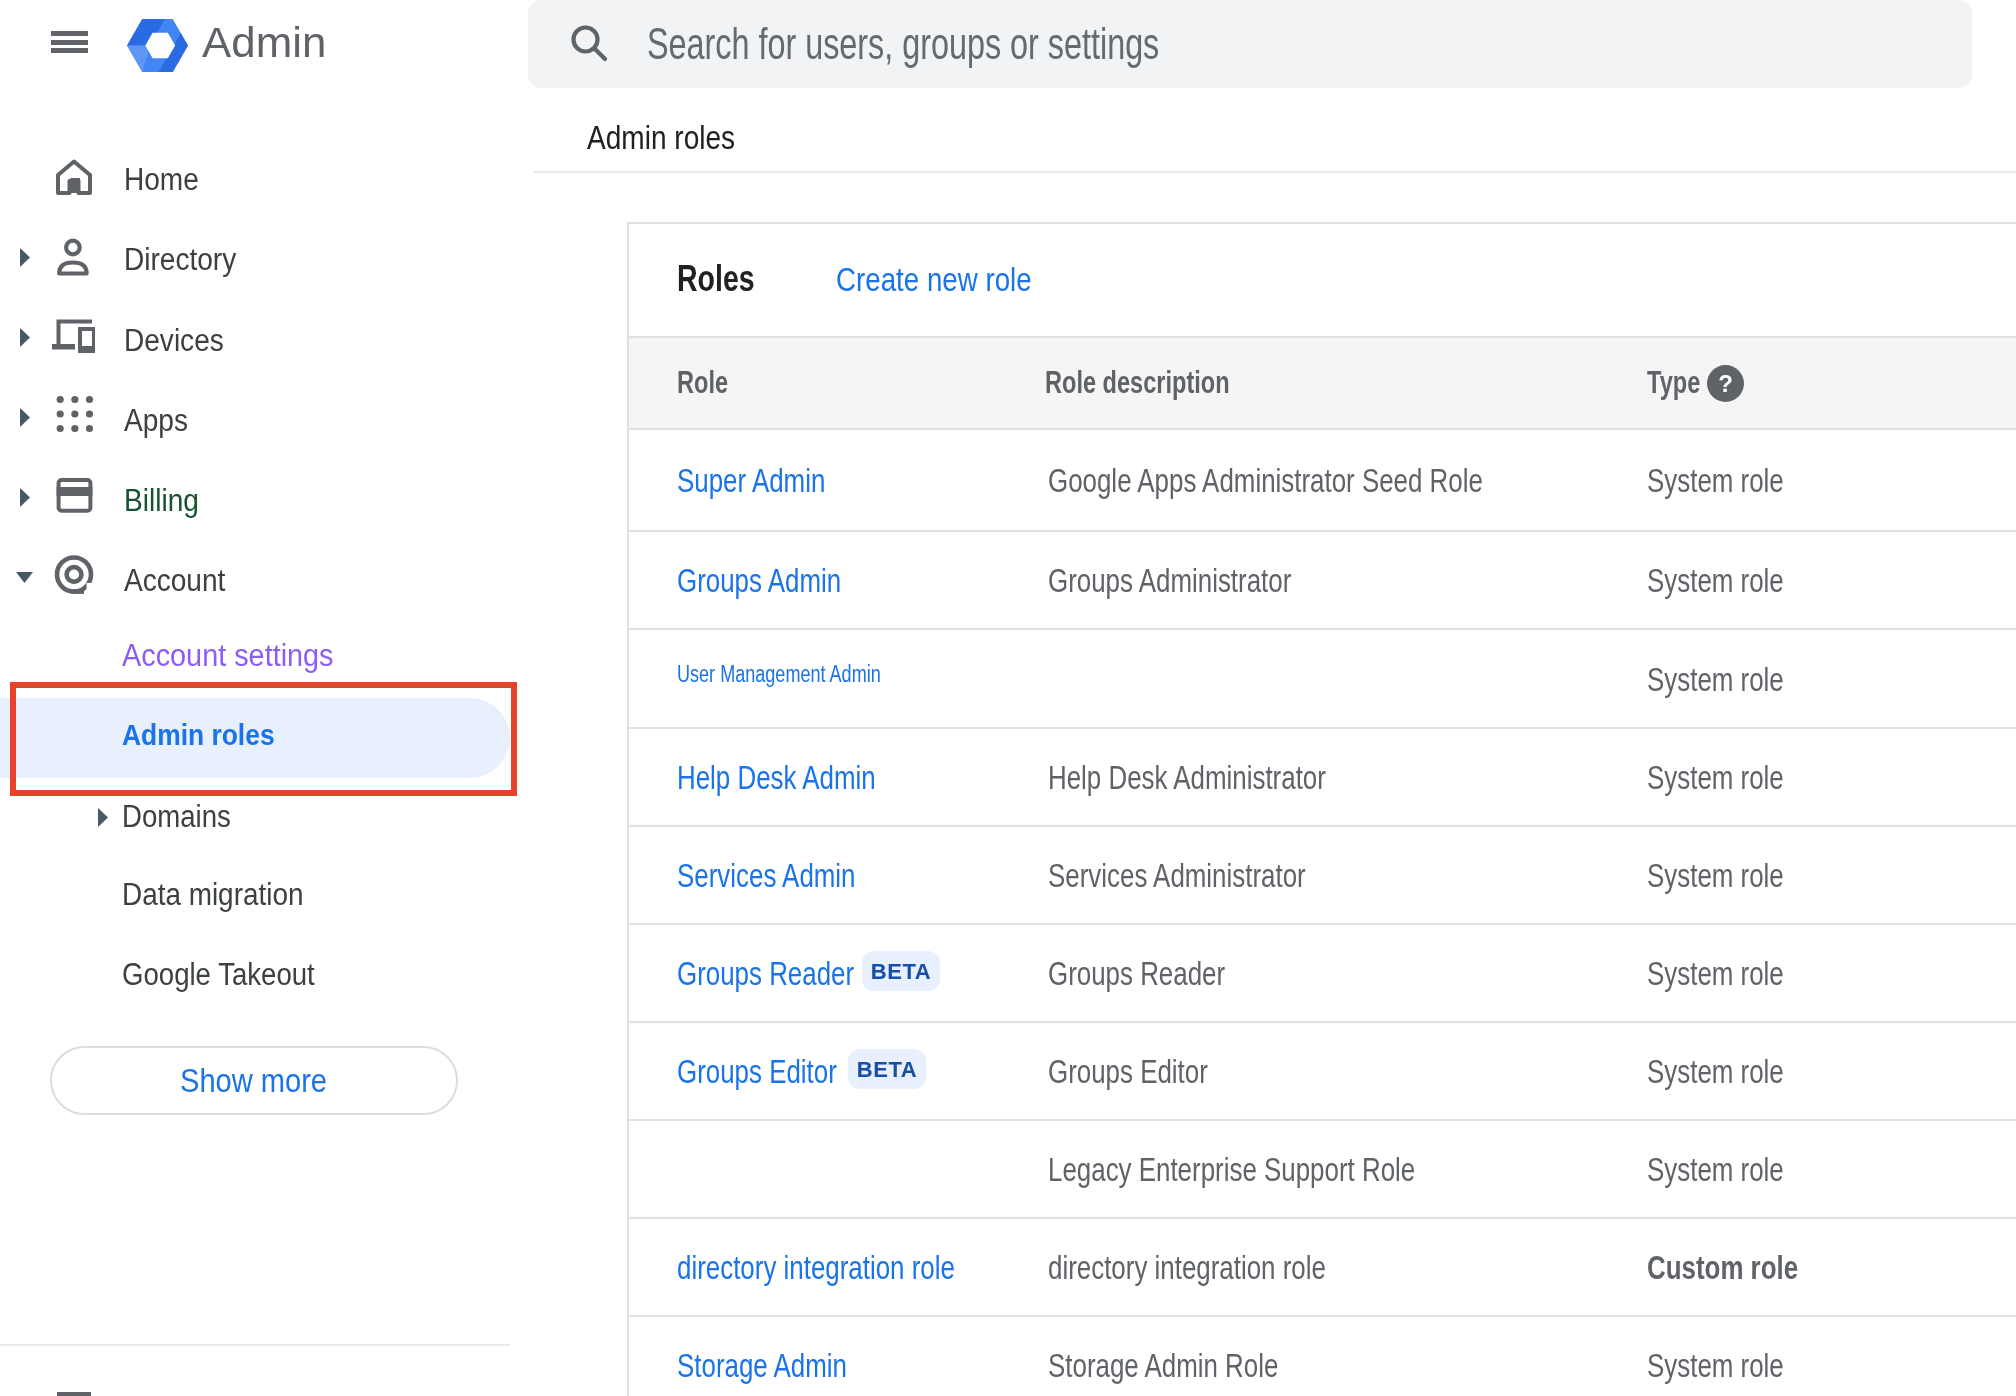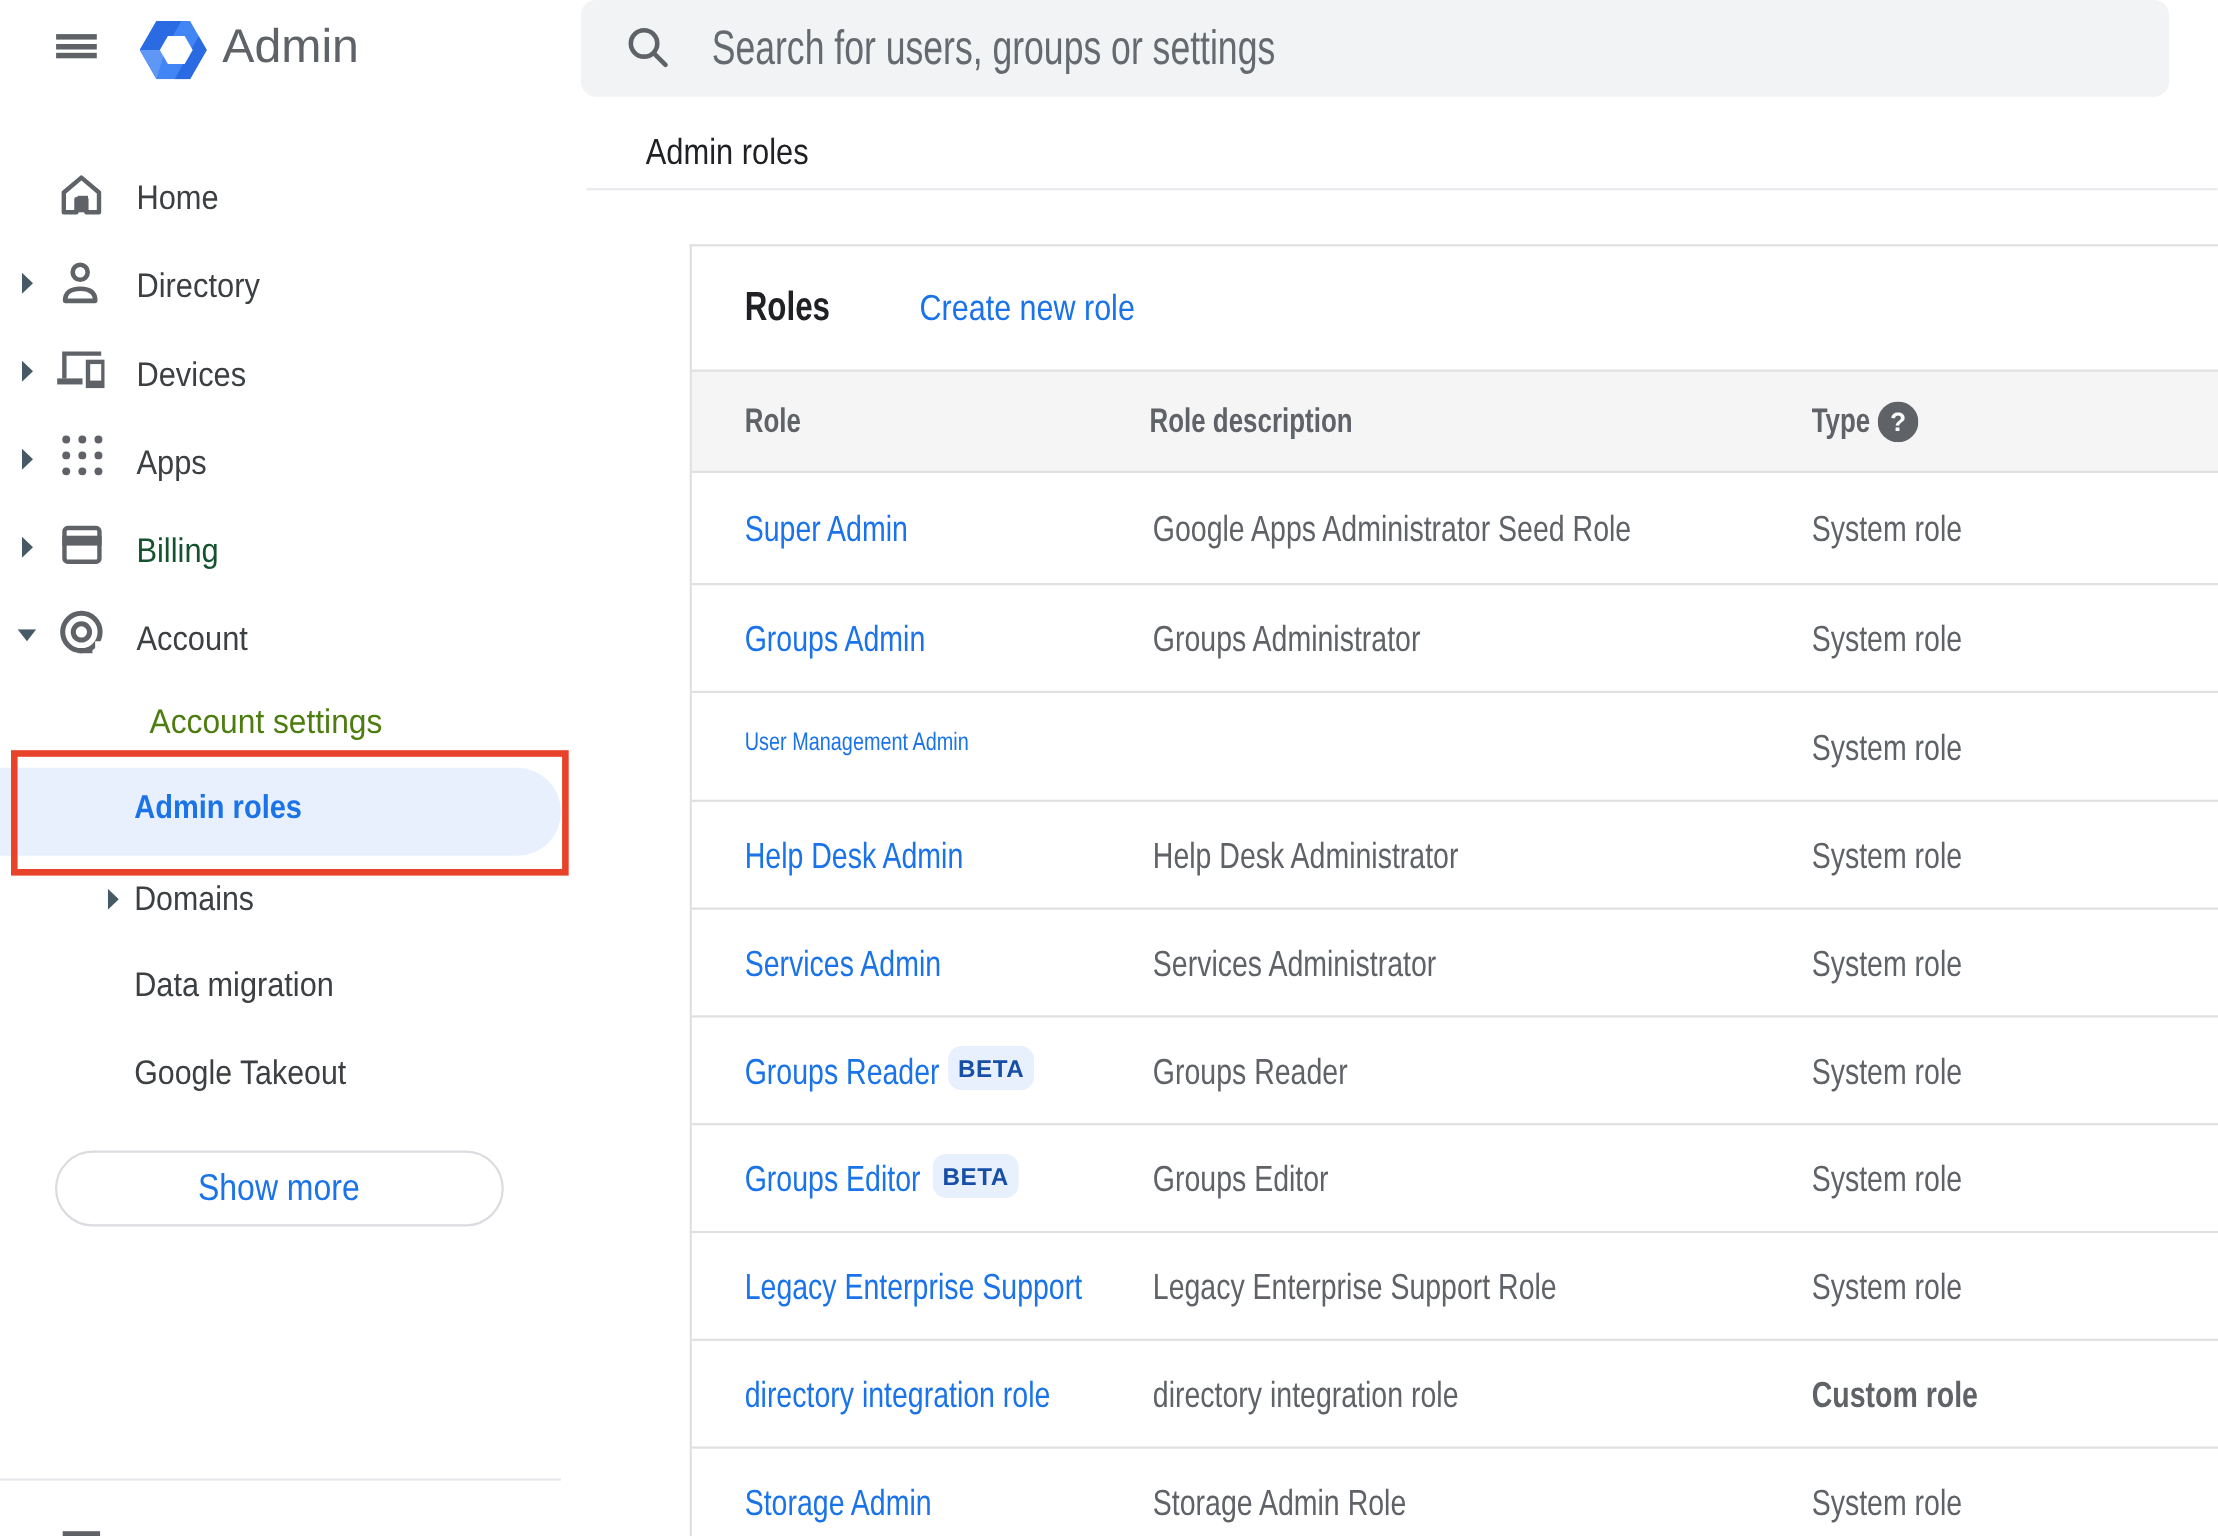--- a/index.html
+++ b/index.html
@@ -85,21 +85,21 @@
   <svg class="abs" style="left:16px;top:572px;" width="17" height="11" viewBox="0 0 17 11">
       <polygon points="0,0 17,0 8.5,11" fill="#455a64"></polygon>
     </svg>
   <svg class="abs" style="left:52px;top:553px;" width="44" height="44" viewBox="0 0 44 44">
       <circle cx="22" cy="21.5" r="17" fill="none" stroke="#5f6368" stroke-width="4.6"></circle>
       <rect x="34.5" y="30" width="9.5" height="14" fill="#fff"></rect>
       <line x1="19" y1="38.6" x2="32" y2="38.6" stroke="#5f6368" stroke-width="4.6"></line>
       <circle cx="22" cy="21.5" r="7.4" fill="none" stroke="#5f6368" stroke-width="4.6"></circle>
     </svg>
   <div class="txt" style="left:124px;top:565px;font-size:31px;color:#3c4043;"><span class="t" style="transform:scaleX(0.905);">Account</span></div>
-  <div class="txt" style="left:122px;top:640px;font-size:31px;color:#4d7c0f;margin-left:14px;"><span class="t" style="transform:scaleX(0.93);">Account settings</span></div>
+  <div class="txt" style="left:122px;top:640px;font-size:31px;color:#8b5cf6;"><span class="t" style="transform:scaleX(0.93);">Account settings</span></div>
   <div class="txt" style="left:122px;top:801px;font-size:31px;color:#3c4043;"><span class="t" style="transform:scaleX(0.89);">Domains</span></div>
   <div class="txt" style="left:122px;top:879px;font-size:31px;color:#3c4043;"><span class="t" style="transform:scaleX(0.9);">Data migration</span></div>
   <div class="txt" style="left:122px;top:959px;font-size:31px;color:#3c4043;"><span class="t" style="transform:scaleX(0.89);">Google Takeout</span></div>
   <svg class="abs" style="left:98px;top:808px;" width="10" height="19" viewBox="0 0 10 19">
       <polygon points="0,0 10,9.5 0,19" fill="#455a64"></polygon>
     </svg>
 
   <div class="abs" style="left:0;top:698px;width:510px;height:80px;background:#e8f0fe;border-radius:0 40px 40px 0;"></div>
   <div class="txt" style="left:122px;top:720px;font-size:30px;font-weight:bold;color:#1a73e8;"><span class="t" style="transform:scaleX(0.88);">Admin roles</span></div>
   <div class="abs" style="left:10px;top:682px;width:507px;height:114px;border:6px solid #e8432a;"></div>
@@ -146,21 +146,20 @@
     <div class="txt" style="left:48px;top:733px;font-size:33px;color:#1a73e8;"><span class="t" style="transform:scaleX(0.785);">Groups Reader</span></div>
     <div class="abs" style="left:233px;top:727px;width:78px;height:40px;background:#e8f0fe;border-radius:12px;text-align:center;line-height:41px;font-size:22px;font-weight:bold;color:#174ea6;letter-spacing:0.5px;">BETA</div>
     <div class="txt" style="left:419px;top:733px;font-size:33px;color:#5f6368;"><span class="t" style="transform:scaleX(0.785);">Groups Reader</span></div>
     <div class="txt" style="left:1018px;top:733px;font-size:33px;color:#5f6368;"><span class="t" style="transform:scaleX(0.785);">System role</span></div>
     <div class="abs" style="left:0;top:797px;width:1395px;height:2px;background:#e0e0e0;"></div>
     <div class="txt" style="left:48px;top:831px;font-size:33px;color:#1a73e8;"><span class="t" style="transform:scaleX(0.785);">Groups Editor</span></div>
     <div class="abs" style="left:219px;top:825px;width:78px;height:40px;background:#e8f0fe;border-radius:12px;text-align:center;line-height:41px;font-size:22px;font-weight:bold;color:#174ea6;letter-spacing:0.5px;">BETA</div>
     <div class="txt" style="left:419px;top:831px;font-size:33px;color:#5f6368;"><span class="t" style="transform:scaleX(0.785);">Groups Editor</span></div>
     <div class="txt" style="left:1018px;top:831px;font-size:33px;color:#5f6368;"><span class="t" style="transform:scaleX(0.785);">System role</span></div>
     <div class="abs" style="left:0;top:895px;width:1395px;height:2px;background:#e0e0e0;"></div>
-    <div class="txt" style="left:48px;top:929px;font-size:33px;color:#1a73e8;"><span class="t" style="transform:scaleX(0.785);">Legacy Enterprise Support</span></div>
     <div class="txt" style="left:419px;top:929px;font-size:33px;color:#5f6368;"><span class="t" style="transform:scaleX(0.785);">Legacy Enterprise Support Role</span></div>
     <div class="txt" style="left:1018px;top:929px;font-size:33px;color:#5f6368;"><span class="t" style="transform:scaleX(0.785);">System role</span></div>
     <div class="abs" style="left:0;top:993px;width:1395px;height:2px;background:#e0e0e0;"></div>
     <div class="txt" style="left:48px;top:1027px;font-size:33px;color:#1a73e8;"><span class="t" style="transform:scaleX(0.785);">directory integration role</span></div>
     <div class="txt" style="left:419px;top:1027px;font-size:33px;color:#5f6368;"><span class="t" style="transform:scaleX(0.785);">directory integration role</span></div>
     <div class="txt" style="left:1018px;top:1027px;font-size:33px;color:#5f6368;font-weight:bold;"><span class="t" style="transform:scaleX(0.785);">Custom role</span></div>
     <div class="abs" style="left:0;top:1091px;width:1395px;height:2px;background:#e0e0e0;"></div>
     <div class="txt" style="left:48px;top:1125px;font-size:33px;color:#1a73e8;"><span class="t" style="transform:scaleX(0.785);">Storage Admin</span></div>
     <div class="txt" style="left:419px;top:1125px;font-size:33px;color:#5f6368;"><span class="t" style="transform:scaleX(0.785);">Storage Admin Role</span></div>
     <div class="txt" style="left:1018px;top:1125px;font-size:33px;color:#5f6368;"><span class="t" style="transform:scaleX(0.785);">System role</span></div>

